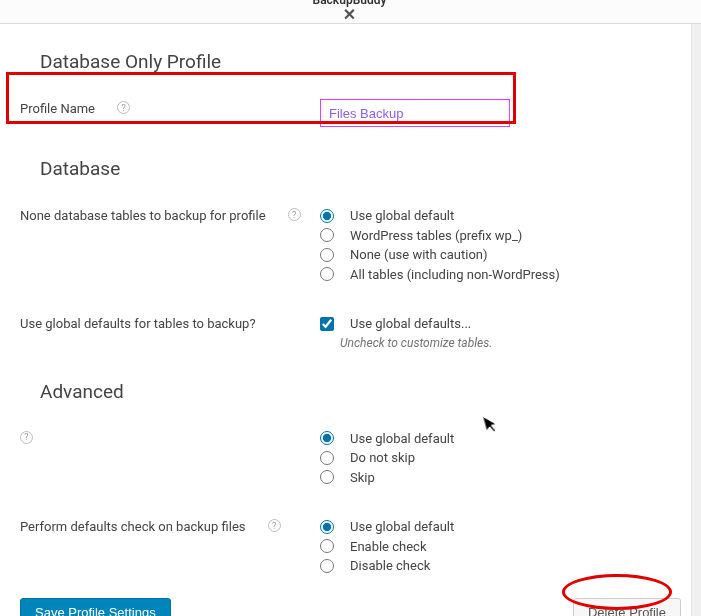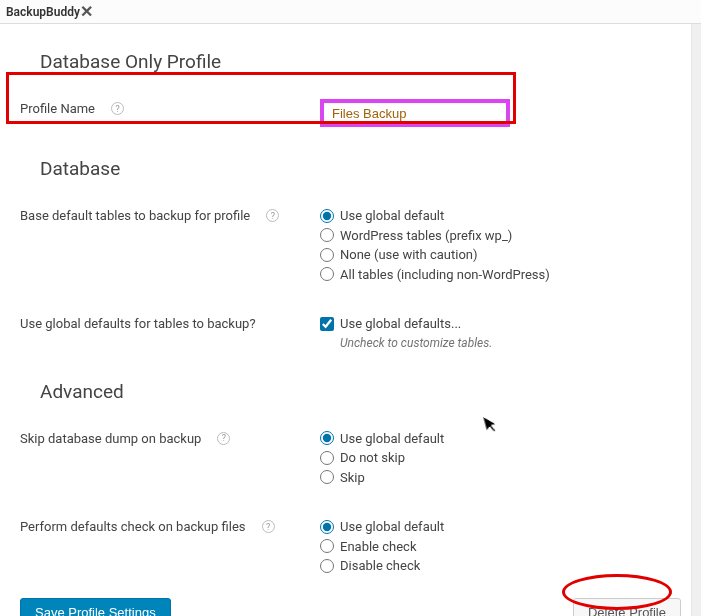--- a/index.html
+++ b/index.html
@@ -18,25 +18,26 @@
     height: 616px;
     background: #fff;
     position: relative;
   }
   .titlebar {
     height: 24px;
     border-bottom: 1px solid #ddd;
     background: #fcfcfc;
     display: flex;
     align-items: center;
-    justify-content: flex-start;
+    justify-content: flex-end;
     padding: 0 8px 0 6px;
     font-weight: 600;
     font-size: 12px;
     color: #333;
+    flex-direction: column;
   }
   .close-x {
     font-weight: bold;
     font-size: 16px;
     color: #555;
     cursor: pointer;
     line-height: 1;
   }
   .content {
     padding: 18px 20px 18px 20px;
@@ -66,51 +67,51 @@
     align-items: flex-start;
     margin-bottom: 30px;
   }
   .row-label {
     width: 300px;
     flex-shrink: 0;
     font-size: 13px;
     color: #444;
     padding-top: 2px;
     display: flex;
-    align-items: center;
-    gap: 16px;
+    align-items: flex-start;
+    gap: 22px;
   }
   .row-control {
     flex: 1;
   }
   .help-icon {
     display: inline-flex;
     align-items: center;
     justify-content: center;
     width: 13px;
     height: 13px;
     border: 1px solid #bbb;
     border-radius: 50%;
     font-size: 9px;
     color: #999;
     cursor: help;
   }
   input[type=text] {
     width: 190px;
     height: 28px;
     padding: 2px 8px;
-    border: 4px solid #d946ef;
-    font-size: 13px;
-    color: #a16207;
+    border: 1px solid #d946ef;
+    font-size: 13px;
+    color: #8b5cf6;
     box-shadow: inset 0 1px 2px rgba(0,0,0,0.05);
   }
   .radio-line, .check-line {
     display: flex;
     align-items: center;
-    gap: 6px;
+    gap: 16px;
     font-size: 13px;
     color: #444;
     line-height: 1.5;
   }
   input[type=radio], input[type=checkbox] {
     width: 14px;
     height: 14px;
     accent-color: #0073aa;
     margin: 0;
   }
@@ -189,21 +190,21 @@
       </div>
       <div class="row-control">
         <input type="text" value="Files Backup" style="">
       </div>
     </div>
 
     <h2 class="section">Database</h2>
 
     <div class="row">
       <div class="row-label">
-        <span>Base default tables to backup for profile</span>
+        <span>None database tables to backup for profile</span>
         <span class="help-icon">?</span>
       </div>
       <div class="row-control">
         <label class="radio-line">
           <input type="radio" name="bt" checked="" style="">
           <span>Use global default</span>
         </label>
         <label class="radio-line">
           <input type="radio" name="bt" style="">
           <span>WordPress tables (prefix wp_)</span>
@@ -229,21 +230,20 @@
           <span>Use global defaults...</span>
         </label>
         <div class="hint">Uncheck to customize tables.</div>
       </div>
     </div>
 
     <h2 class="section">Advanced</h2>
 
     <div class="row">
       <div class="row-label">
-        <span>Skip database dump on backup</span>
         <span class="help-icon">?</span>
       </div>
       <div class="row-control">
         <label class="radio-line">
           <input type="radio" name="sd" checked="" style="">
           <span>Use global default</span>
         </label>
         <label class="radio-line">
           <input type="radio" name="sd" style="">
           <span>Do not skip</span>

